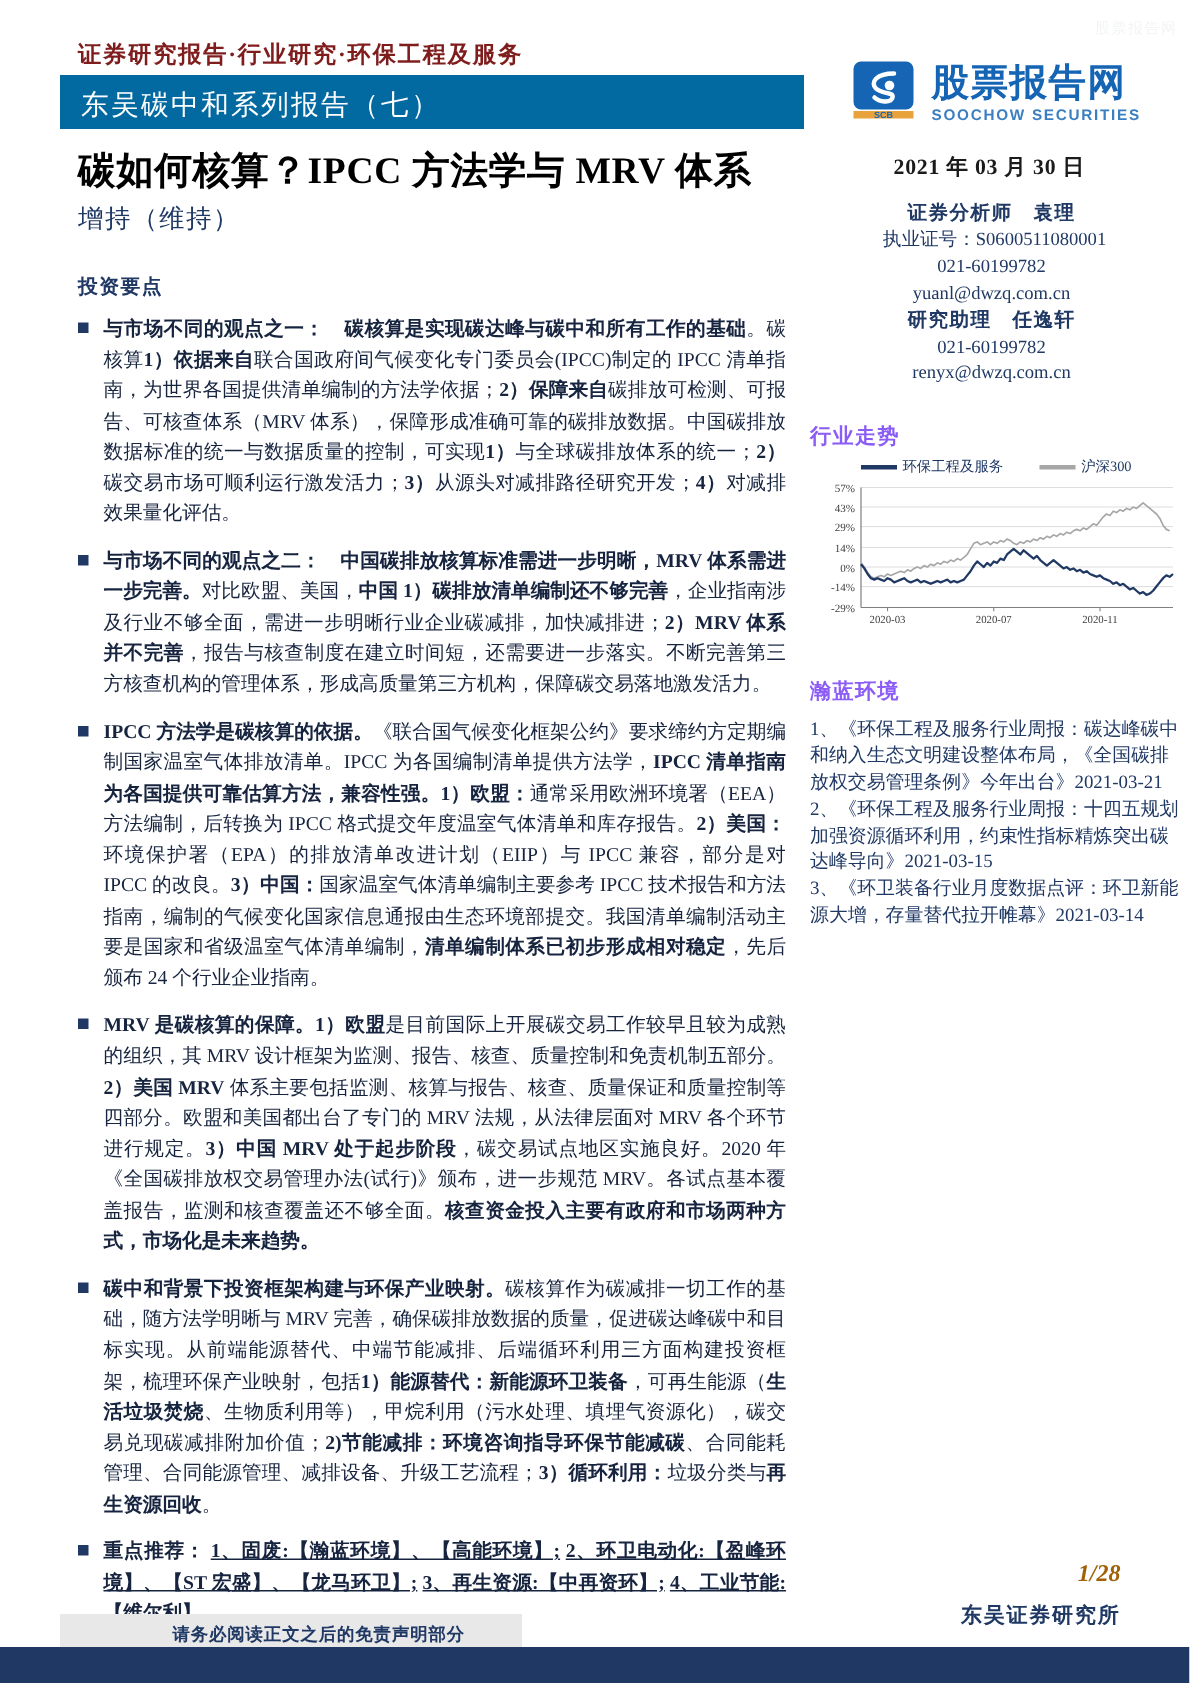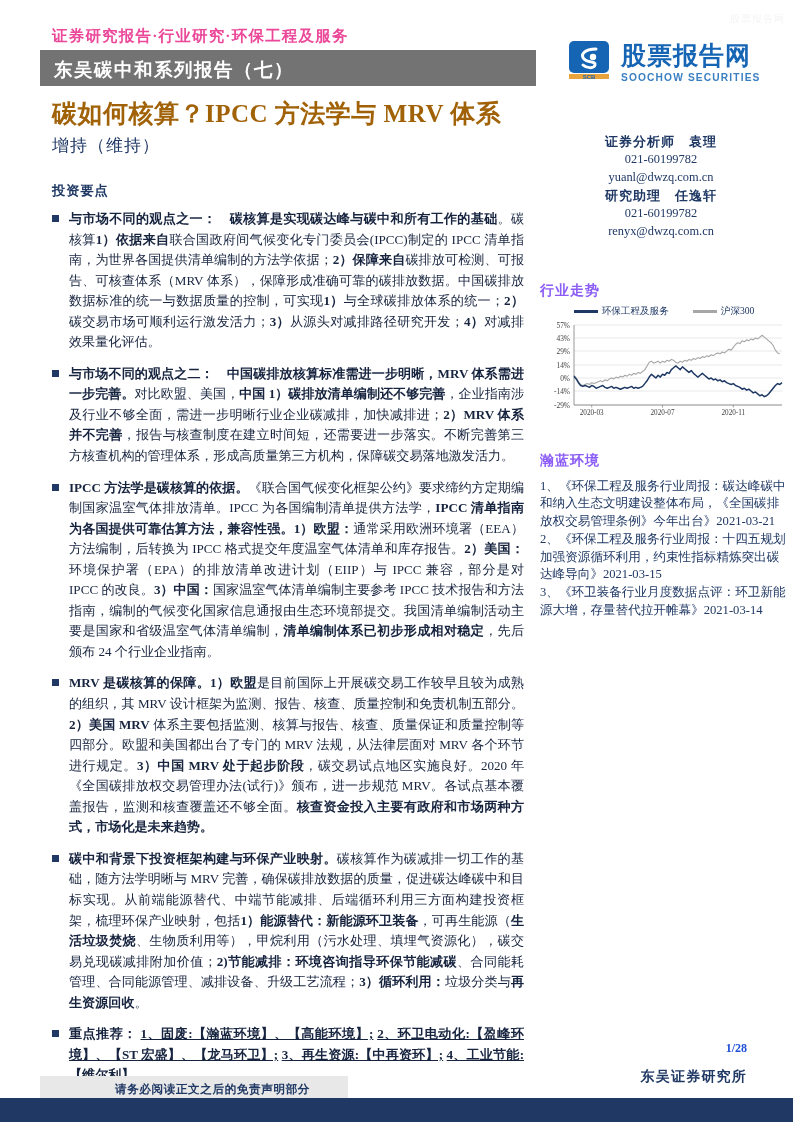--- a/index.html
+++ b/index.html
@@ -20,30 +20,29 @@
     position: absolute; top: 12px; right: 8px;
     font-size: 10px; color: #f3f4f6;
     letter-spacing: 1px;
     font-family: "Liberation Sans", sans-serif;
     user-select: none;
   }
 
   
   .kicker {
     position: absolute; left: 52px; top: 26px;
-    font-size: 15.5px; color: #ec4899;
+    font-size: 15.5px; color: #7f1d1d;
     letter-spacing: 1.2px;
     font-weight: 600;
     font-family: "Liberation Serif", serif;
   }
   .title-band {
     position: absolute; left: 40px; top: 50px;
     width: 496px; height: 36px;
-    background: #737373;
-    font-weight: bold;
+    background: #0369a1;
   }
   .title-band span {
     position: absolute; left: 14px; top: 7px;
     color: #ffffff; font-size: 18.5px;
     letter-spacing: 1.5px;
     font-family: "Liberation Serif", serif;
   }
 
   
   .logo-wrap {
@@ -60,21 +59,21 @@
   .logo-en {
     font-size: 10.2px; color: #3a7fc1; font-weight: 700;
     letter-spacing: 1.15px; margin-top: 4px;
     font-family: "Liberation Sans", sans-serif;
     text-align: right;
   }
 
   
   .main-title {
     position: absolute; left: 52px; top: 97px;
-    font-size: 25px; font-weight: bold; color: #a16207;
+    font-size: 25px; font-weight: bold; color: #000000;
     letter-spacing: 0.5px;
     font-family: "Liberation Serif", serif;
   }
   .rating {
     position: absolute; left: 52px; top: 134px;
     font-size: 17px; color: #1f3864;
     letter-spacing: 1px;
   }
 
   
@@ -143,21 +142,21 @@
     text-justify: inter-ideograph;
   }
   .bullet::before {
     content: ""; position: absolute; left: 0; top: 6px;
     width: 7px; height: 7px; background: #1f3864;
   }
 
   
   .page-num {
     position: absolute; right: 46px; top: 1041px;
-    font-size: 12px; font-weight: bold; color: #1d4ed8;
+    font-size: 16px; font-weight: bold; color: #a16207; font-style: italic;
   }
   .footer-inst {
     position: absolute; right: 46px; top: 1068px;
     font-size: 14px; font-weight: bold; color: #1f3864;
     letter-spacing: 1.2px;
   }
   .footer-band {
     position: absolute; left: 0; bottom: 0;
     width: 793px; height: 24px; background: #1f3864;
   }
@@ -194,23 +193,25 @@
     </div>
     <div>
       <div class="logo-cn">股票报告网</div>
       <div class="logo-en">SOOCHOW SECURITIES</div>
     </div>
   </div>
 
   <div class="main-title">碳如何核算？IPCC 方法学与 MRV 体系</div>
   <div class="rating">增持（维持）</div>
 
+  <div class="pub-date">2021 年 03 月 30 日</div>
 
   <div class="analyst-block">
     <div class="line role">证券分析师　袁理</div>
+    <div class="line lic">执业证号：S0600511080001</div>
     <div class="line">021-60199782</div>
     <div class="line">yuanl@dwzq.com.cn</div>
     <div class="line role">研究助理　任逸轩</div>
     <div class="line">021-60199782</div>
     <div class="line">renyx@dwzq.com.cn</div>
   </div>
 
   <div class="rc-head" style="top:282px;">行业走势</div>
 
   <div class="chart-box">

